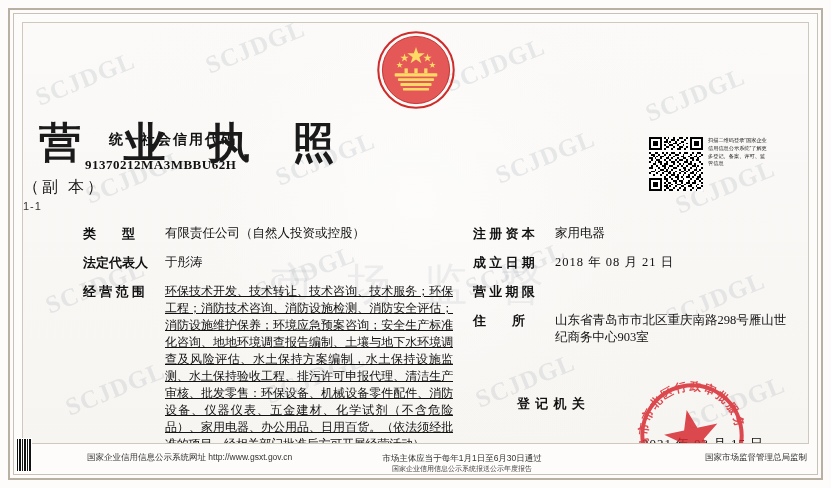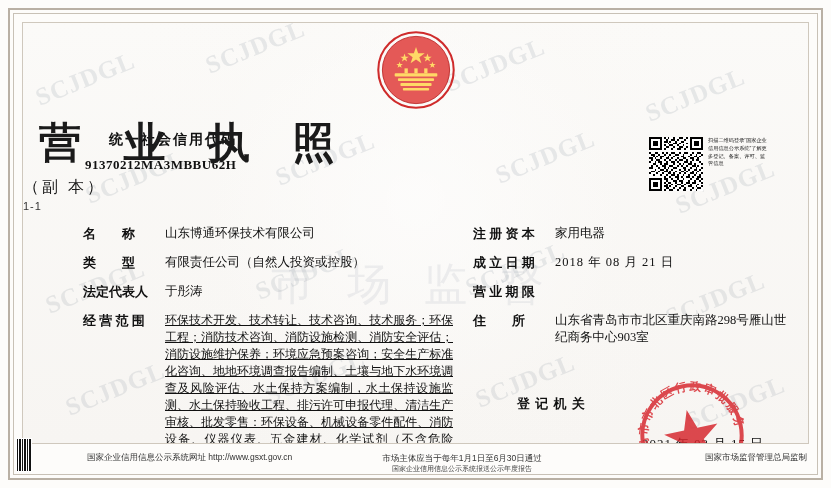--- a/index.html
+++ b/index.html
@@ -588,24 +588,20 @@
     <div class="title-block">
       <div class="title-main">营 业 执 照</div>
       <div class="title-sub">（副 本）</div>
       <div class="title-num">1-1</div>
     </div>
 
     <div class="fields">
 
       <div class="col-left">
         <div class="row">
-          <div class="lbl w4">名　　称</div>
-          <div class="val">山东博通环保技术有限公司</div>
-        </div>
-        <div class="row">
           <div class="lbl w4">类　　型</div>
           <div class="val">有限责任公司（自然人投资或控股）</div>
         </div>
         <div class="row">
           <div class="lbl w4">法定代表人</div>
           <div class="val">于彤涛</div>
         </div>
         <div class="row">
           <div class="lbl w4">经 营 范 围</div>
           <div class="val small" style="width:292px;">环保技术开发、技术转让、技术咨询、技术服务；环保工程；消防技术咨询、消防设施检测、消防安全评估；消防设施维护保养；环境应急预案咨询；安全生产标准化咨询、地地环境调查报告编制、土壤与地下水环境调查及风险评估、水土保持方案编制，水土保持设施监测、水土保持验收工程、排污许可申报代理、清洁生产审核、批发零售：环保设备、机械设备零件配件、消防设备、仪器仪表、五金建材、化学试剂（不含危险品）、家用电器、办公用品、日用百货。（依法须经批准的项目，经相关部门批准后方可开展经营活动）</div>

